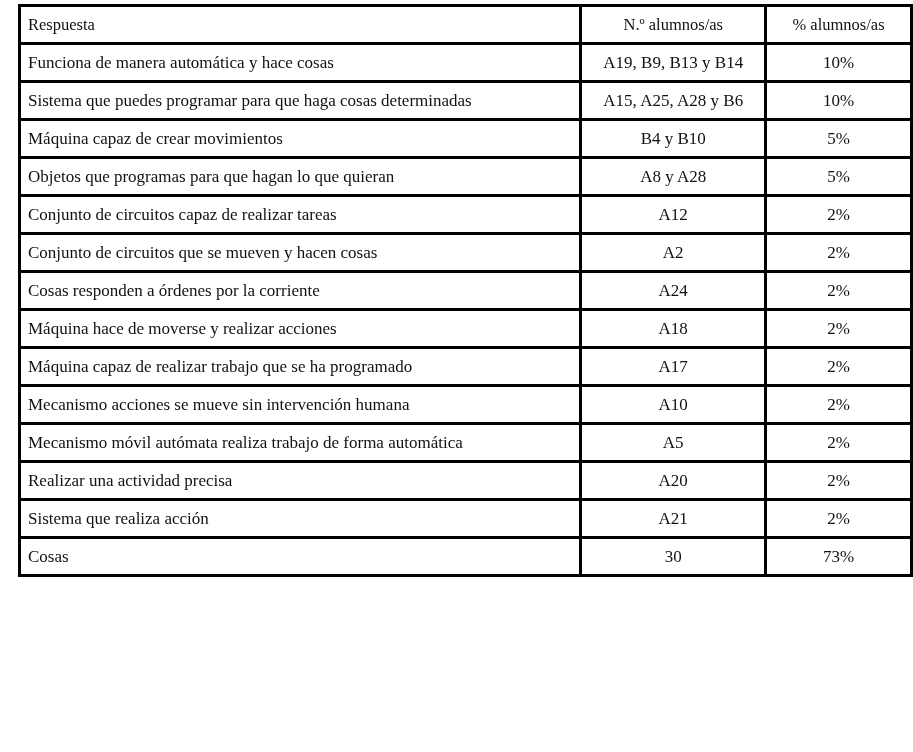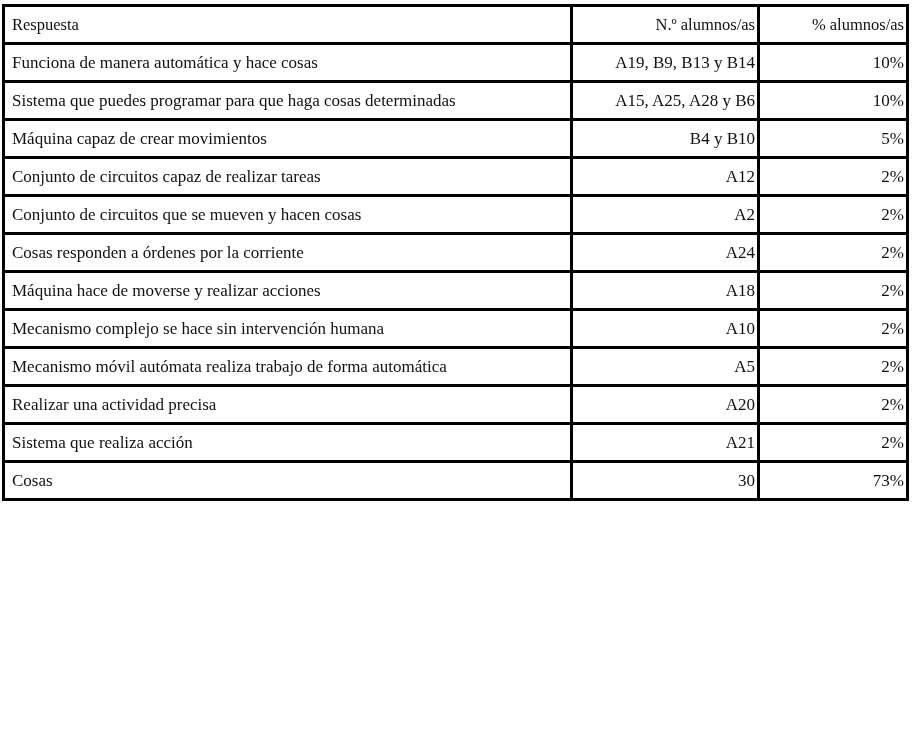--- a/index.html
+++ b/index.html
@@ -1,35 +1,35 @@
 <!DOCTYPE html>
 <html><head>
 <meta charset="utf-8">
 <style>
   html, body { margin: 0; padding: 0; background: #ffffff; }
   body { width: 913px; height: 752px; overflow: hidden; position: relative; }
   .tbl {
-    position: absolute; left: 2px; top: 4px;
+    position: absolute; left: 18px; top: 4px;
     border-collapse: collapse;
     font-family: "Liberation Serif", "DejaVu Serif", serif;
     font-size: 17px; color: #111111;
     table-layout: fixed;
   }
   .tbl td {
     border: 3px solid #000000;
     height: 35px;
     padding: 0 7px;
     line-height: 35px;
     white-space: nowrap;
     overflow: hidden;
   }
   .tbl col.c1 { width: 568px; }
   .tbl col.c2 { width: 187px; }
   .tbl col.c3 { width: 149px; }
-  .tbl td.center { text-align: right; padding: 0 2px; }
+  .tbl td.center { text-align: center; padding: 0 2px; }
   .tbl tr.header td { font-size: 16.5px; }
 </style>
 </head>
 <body>
 
 <table class="tbl">
   <colgroup>
     <col class="c1">
       <col class="c2">
       <col class="c3">
@@ -49,41 +49,51 @@
         <td>Sistema que puedes programar para que haga cosas determinadas</td>
         <td class="center">A15, A25, A28 y B6</td>
         <td class="center">10%</td>
       </tr>
       <tr>
         <td>Máquina capaz de crear movimientos</td>
         <td class="center">B4 y B10</td>
         <td class="center">5%</td>
       </tr>
       <tr>
+        <td>Objetos que programas para que hagan lo que quieran</td>
+        <td class="center">A8 y A28</td>
+        <td class="center">5%</td>
+      </tr>
+      <tr>
         <td>Conjunto de circuitos capaz de realizar tareas</td>
         <td class="center">A12</td>
         <td class="center">2%</td>
       </tr>
       <tr>
         <td>Conjunto de circuitos que se mueven y hacen cosas</td>
         <td class="center">A2</td>
         <td class="center">2%</td>
       </tr>
       <tr>
         <td>Cosas responden a órdenes por la corriente</td>
         <td class="center">A24</td>
         <td class="center">2%</td>
       </tr>
       <tr>
         <td>Máquina hace de moverse y realizar acciones</td>
         <td class="center">A18</td>
         <td class="center">2%</td>
       </tr>
       <tr>
-        <td>Mecanismo complejo se hace sin intervención humana</td>
+        <td>Máquina capaz de realizar trabajo que se ha programado</td>
+        <td class="center">A17</td>
+        <td class="center">2%</td>
+      </tr>
+      <tr>
+        <td>Mecanismo acciones se mueve sin intervención humana</td>
         <td class="center">A10</td>
         <td class="center">2%</td>
       </tr>
       <tr>
         <td>Mecanismo móvil autómata realiza trabajo de forma automática</td>
         <td class="center">A5</td>
         <td class="center">2%</td>
       </tr>
       <tr>
         <td>Realizar una actividad precisa</td>

